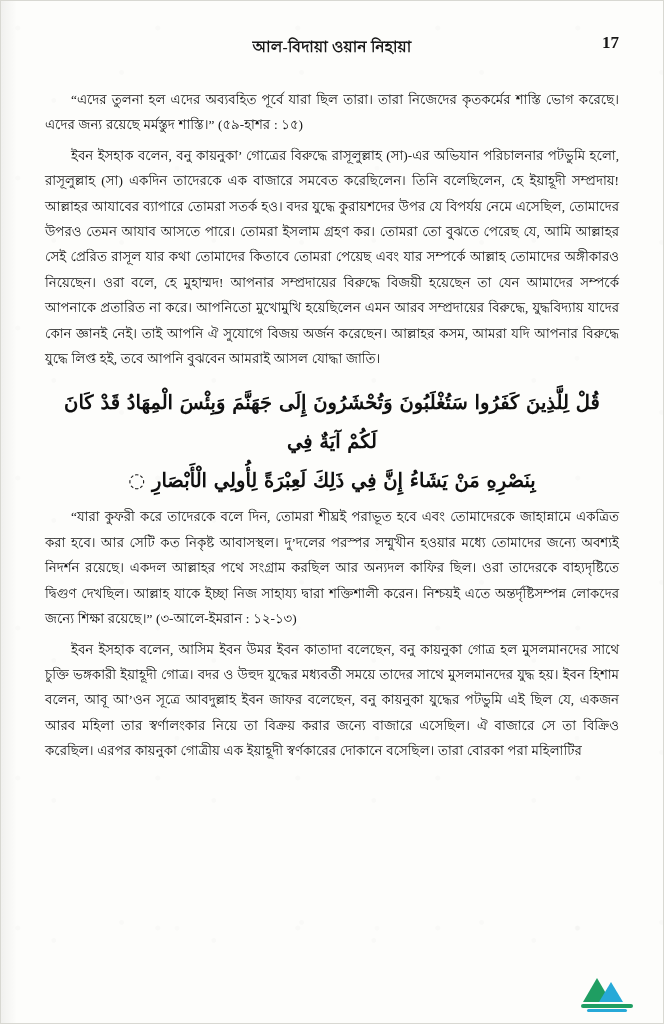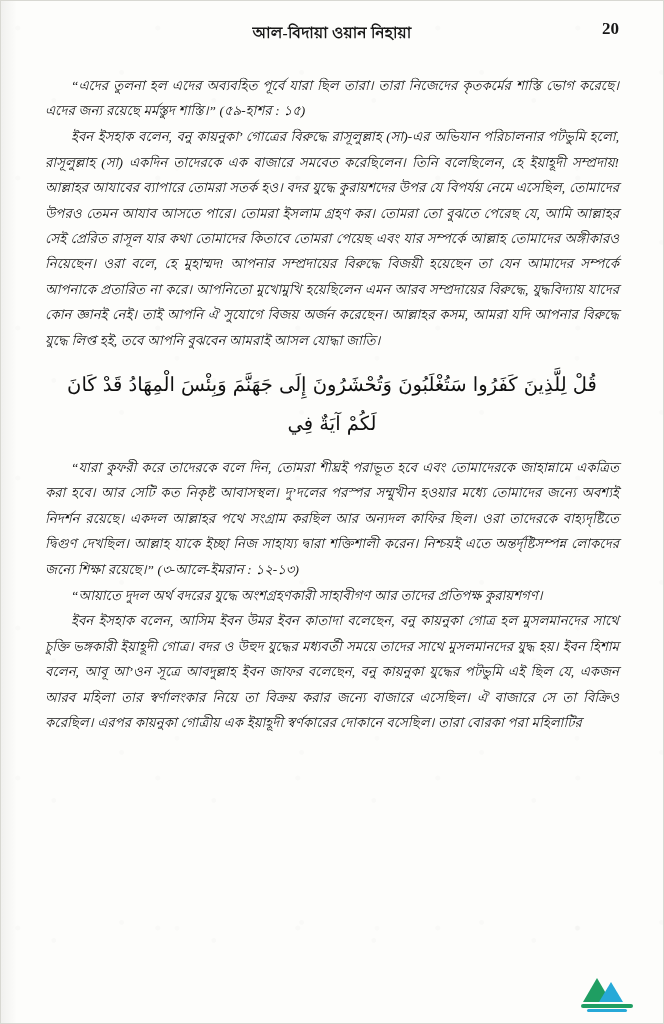--- a/index.html
+++ b/index.html
@@ -26,21 +26,21 @@
       radial-gradient(circle at 12% 18%, rgba(0,0,0,0.022) 0 2px, transparent 3px),
       radial-gradient(circle at 67% 42%, rgba(0,0,0,0.018) 0 2px, transparent 3px),
       radial-gradient(circle at 33% 71%, rgba(0,0,0,0.02) 0 2px, transparent 3px),
       radial-gradient(circle at 88% 88%, rgba(0,0,0,0.016) 0 2px, transparent 3px);
     background-size: 140px 150px, 180px 170px, 160px 140px, 200px 190px;
     pointer-events: none;
     opacity: 0.8;
   }
   .content {
     position: relative;
-    padding: 20px 44px 18px 44px;
+    padding: 34px 44px 18px 44px;
     box-sizing: border-box;
     height: 100%;
   }
   .header {
     display: flex;
     align-items: baseline;
     justify-content: center;
     position: relative;
     margin-bottom: 26px;
   }
@@ -61,34 +61,34 @@
   }
   .body-text p {
     margin: 0 0 0.5px 0;
     font-size: 13.3px;
     line-height: 25.4px;
     color: #121212;
     text-align: justify;
     text-justify: inter-word;
     text-indent: 26px;
     word-spacing: 0.4px;
-    font-style: italic;
   }
   .body-text p + p {
+    margin-top: 5px;
   }
   .arabic {
     direction: rtl;
     text-align: center;
     font-family: "DejaVu Serif", "Liberation Serif", serif;
     font-size: 19.5px;
     line-height: 39px;
     color: #101010;
-    margin: 12px 8px 12px 8px;
+    margin: 12px 8px 4px 8px;
     letter-spacing: 0.2px;
-    font-weight: 400;
+    font-weight: 700;
   }
   .arabic div {
     white-space: normal;
   }
   .logo {
     position: absolute;
     right: 26px;
     bottom: 10px;
     width: 58px;
     height: 44px;
@@ -106,33 +106,33 @@
 </style>
 </head>
 <body>
 
 <div class="page">
   <div class="gutter-shade"></div>
   <div class="content">
 
     <div class="header">
       <div class="header-title">আল-বিদায়া ওয়ান নিহায়া</div>
-      <div class="page-number">20</div>
+      <div class="page-number">17</div>
     </div>
 
     <div class="body-text">
       <p>“এদের তুলনা হল এদের অব্যবহিত পূর্বে যারা ছিল তারা। তারা নিজেদের কৃতকর্মের শাস্তি ভোগ করেছে। এদের জন্য রয়েছে মর্মস্তুদ শাস্তি।” (৫৯-হাশর : ১৫)</p>
       <p>ইবন ইসহাক বলেন, বনু কায়নুকা’ গোত্রের বিরুদ্ধে রাসূলুল্লাহ (সা)-এর অভিযান পরিচালনার পটভুমি হলো, রাসূলুল্লাহ (সা) একদিন তাদেরকে এক বাজারে সমবেত করেছিলেন। তিনি বলেছিলেন, হে ইয়াহূদী সম্প্রদায়! আল্লাহর আযাবের ব্যাপারে তোমরা সতর্ক হও। বদর যুদ্ধে কুরায়শদের উপর যে বিপর্যয় নেমে এসেছিল, তোমাদের উপরও তেমন আযাব আসতে পারে। তোমরা ইসলাম গ্রহণ কর। তোমরা তো বুঝতে পেরেছ যে, আমি আল্লাহর সেই প্রেরিত রাসূল যার কথা তোমাদের কিতাবে তোমরা পেয়েছ এবং যার সম্পর্কে আল্লাহ তোমাদের অঙ্গীকারও নিয়েছেন। ওরা বলে, হে মুহাম্মদ! আপনার সম্প্রদায়ের বিরুদ্ধে বিজয়ী হয়েছেন তা যেন আমাদের সম্পর্কে আপনাকে প্রতারিত না করে। আপনিতো মুখোমুখি হয়েছিলেন এমন আরব সম্প্রদায়ের বিরুদ্ধে, যুদ্ধবিদ্যায় যাদের কোন জ্ঞানই নেই। তাই আপনি ঐ সুযোগে বিজয় অর্জন করেছেন। আল্লাহর কসম, আমরা যদি আপনার বিরুদ্ধে যুদ্ধে লিপ্ত হই, তবে আপনি বুঝবেন আমরাই আসল যোদ্ধা জাতি।</p>
 
       <div class="arabic">
         <div>قُلْ لِلَّذِينَ كَفَرُوا سَتُغْلَبُونَ وَتُحْشَرُونَ إِلَى جَهَنَّمَ وَبِئْسَ الْمِهَادُ قَدْ كَانَ لَكُمْ آيَةٌ فِي</div>
+        <div>بِنَصْرِهِ مَنْ يَشَاءُ إِنَّ فِي ذَلِكَ لَعِبْرَةً لِأُولِي الْأَبْصَارِ ◌</div>
       </div>
 
       <p>“যারা কুফরী করে তাদেরকে বলে দিন, তোমরা শীঘ্রই পরাভূত হবে এবং তোমাদেরকে জাহান্নামে একত্রিত করা হবে। আর সেটি কত নিকৃষ্ট আবাসস্থল। দু’দলের পরস্পর সম্মুখীন হওয়ার মধ্যে তোমাদের জন্যে অবশ্যই নিদর্শন রয়েছে। একদল আল্লাহর পথে সংগ্রাম করছিল আর অন্যদল কাফির ছিল। ওরা তাদেরকে বাহ্যদৃষ্টিতে দ্বিগুণ দেখছিল। আল্লাহ যাকে ইচ্ছা নিজ সাহায্য দ্বারা শক্তিশালী করেন। নিশ্চয়ই এতে অন্তর্দৃষ্টিসম্পন্ন লোকদের জন্যে শিক্ষা রয়েছে।” (৩-আলে-ইমরান : ১২-১৩)</p>
-      <p>“আয়াতে দুদল অর্থ বদরের যুদ্ধে অংশগ্রহণকারী সাহাবীগণ আর তাদের প্রতিপক্ষ কুরায়শগণ।</p>
       <p>ইবন ইসহাক বলেন, আসিম ইবন উমর ইবন কাতাদা বলেছেন, বনু কায়নুকা গোত্র হল মুসলমানদের সাথে চুক্তি ভঙ্গকারী ইয়াহূদী গোত্র। বদর ও উহুদ যুদ্ধের মধ্যবর্তী সময়ে তাদের সাথে মুসলমানদের যুদ্ধ হয়। ইবন হিশাম বলেন, আবূ আ’ওন সূত্রে আবদুল্লাহ ইবন জাফর বলেছেন, বনু কায়নুকা যুদ্ধের পটভুমি এই ছিল যে, একজন আরব মহিলা তার স্বর্ণালংকার নিয়ে তা বিক্রয় করার জন্যে বাজারে এসেছিল। ঐ বাজারে সে তা বিক্রিও করেছিল। এরপর কায়নুকা গোত্রীয় এক ইয়াহূদী স্বর্ণকারের দোকানে বসেছিল। তারা বোরকা পরা মহিলাটির</p>
     </div>
   </div>
 
   <div class="logo">
     <svg viewBox="0 0 58 44" width="58" height="44" aria-hidden="true">
       <g>
         <path d="M4 33 L18 9 L32 33 Z" fill="#1f9e62"></path>
         <path d="M20 33 L32 13 L44 33 Z" fill="#27a9d8"></path>
         <rect x="2" y="35" width="52" height="4" rx="2" fill="#1f9e62"></rect>

